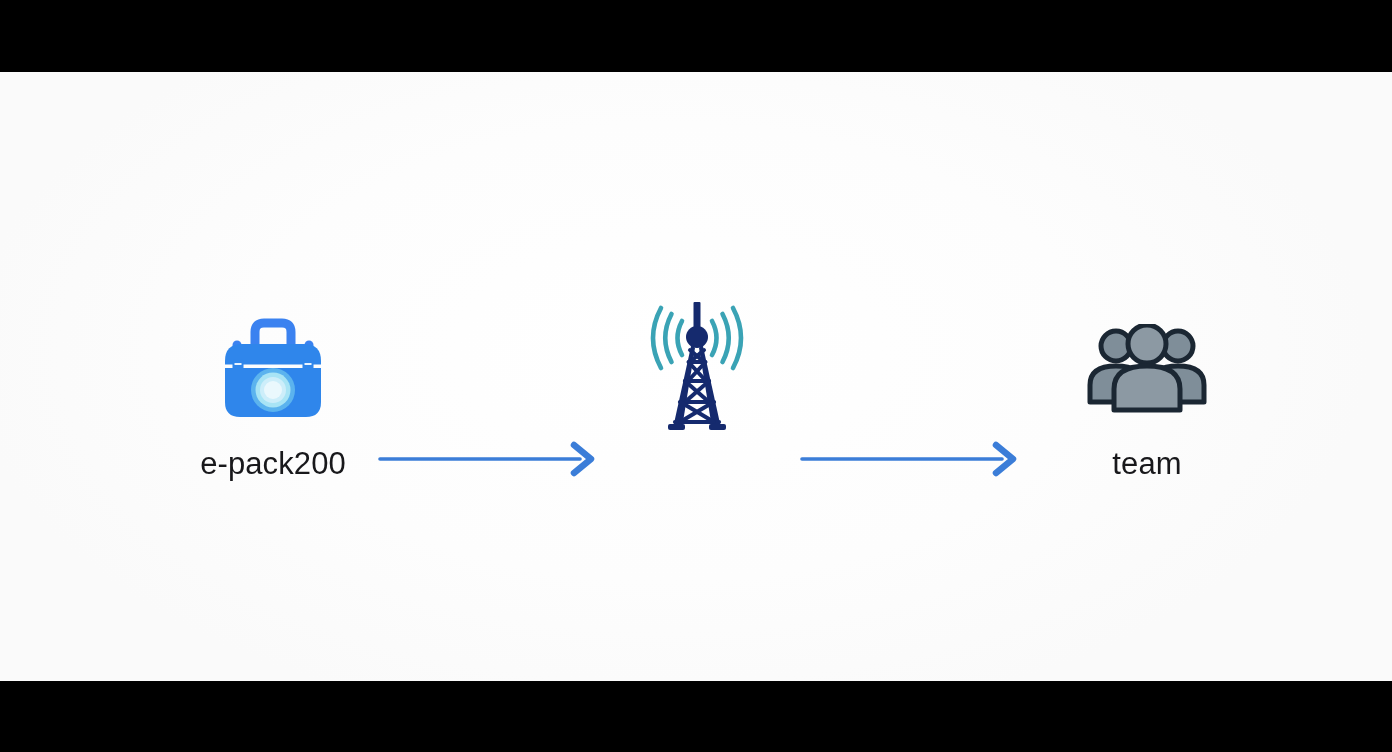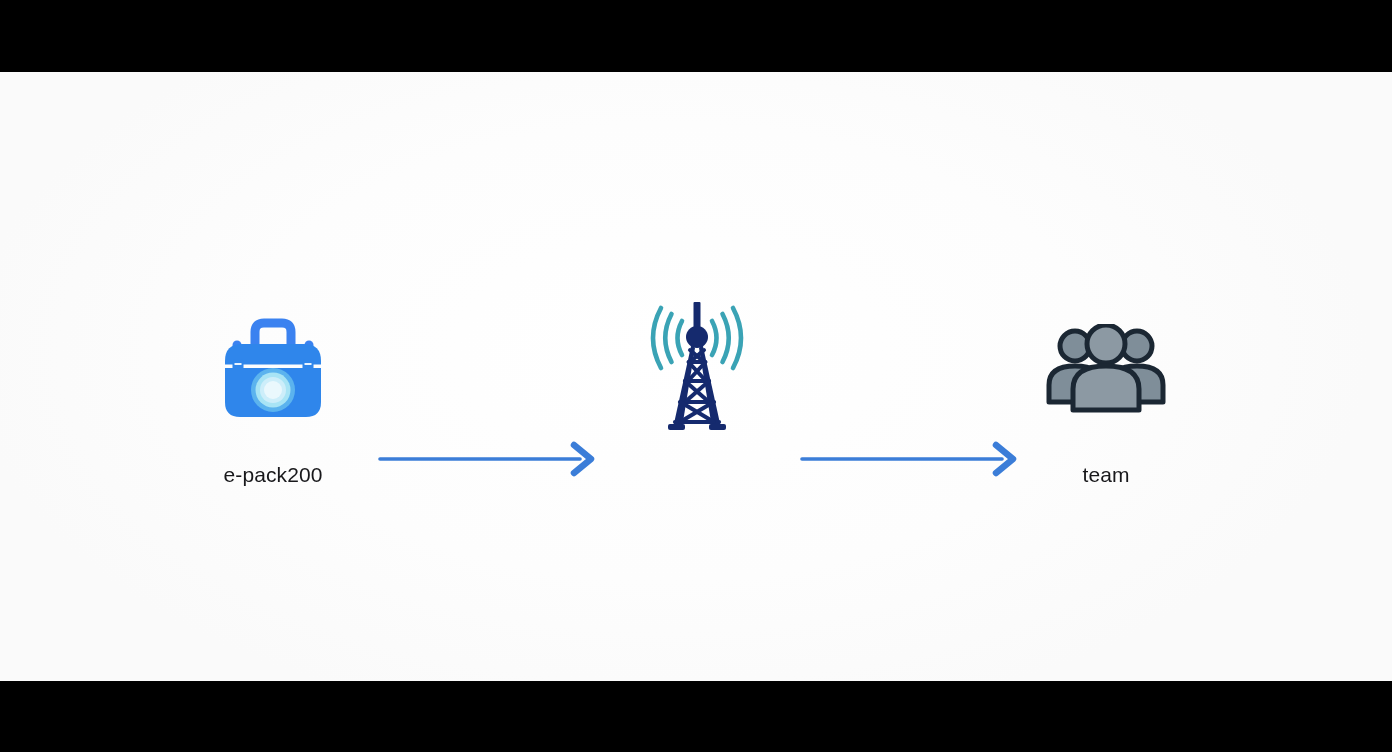--- a/index.html
+++ b/index.html
@@ -53,33 +53,33 @@
     text-align: center;
     top: 228px;
   }
   .node .icon-wrap {
     height: 140px;
     display: flex;
     align-items: center;
     justify-content: center;
   }
   .node .node-label {
-    margin-top: 24px;
-    font-size: 21px;
+    margin-top: 8px;
+    font-size: 31px;
     line-height: 1;
     color: #18181b;
     font-family: "Liberation Sans", "DejaVu Sans", sans-serif;
     letter-spacing: 0.1px;
     white-space: nowrap;
     text-align: center;
   }
 
   #node-0 { left: 158px; }
   #node-1 { left: 582px; }
-  #node-2 { left: 991px; }
+  #node-2 { left: 1032px; }
 
   
   .arrow {
     position: absolute;
     top: 365px;
     height: 44px;
   }
   #arrow-0 { left: 378px; width: 222px; }
   #arrow-1 { left: 800px; width: 222px; }
 </style>

